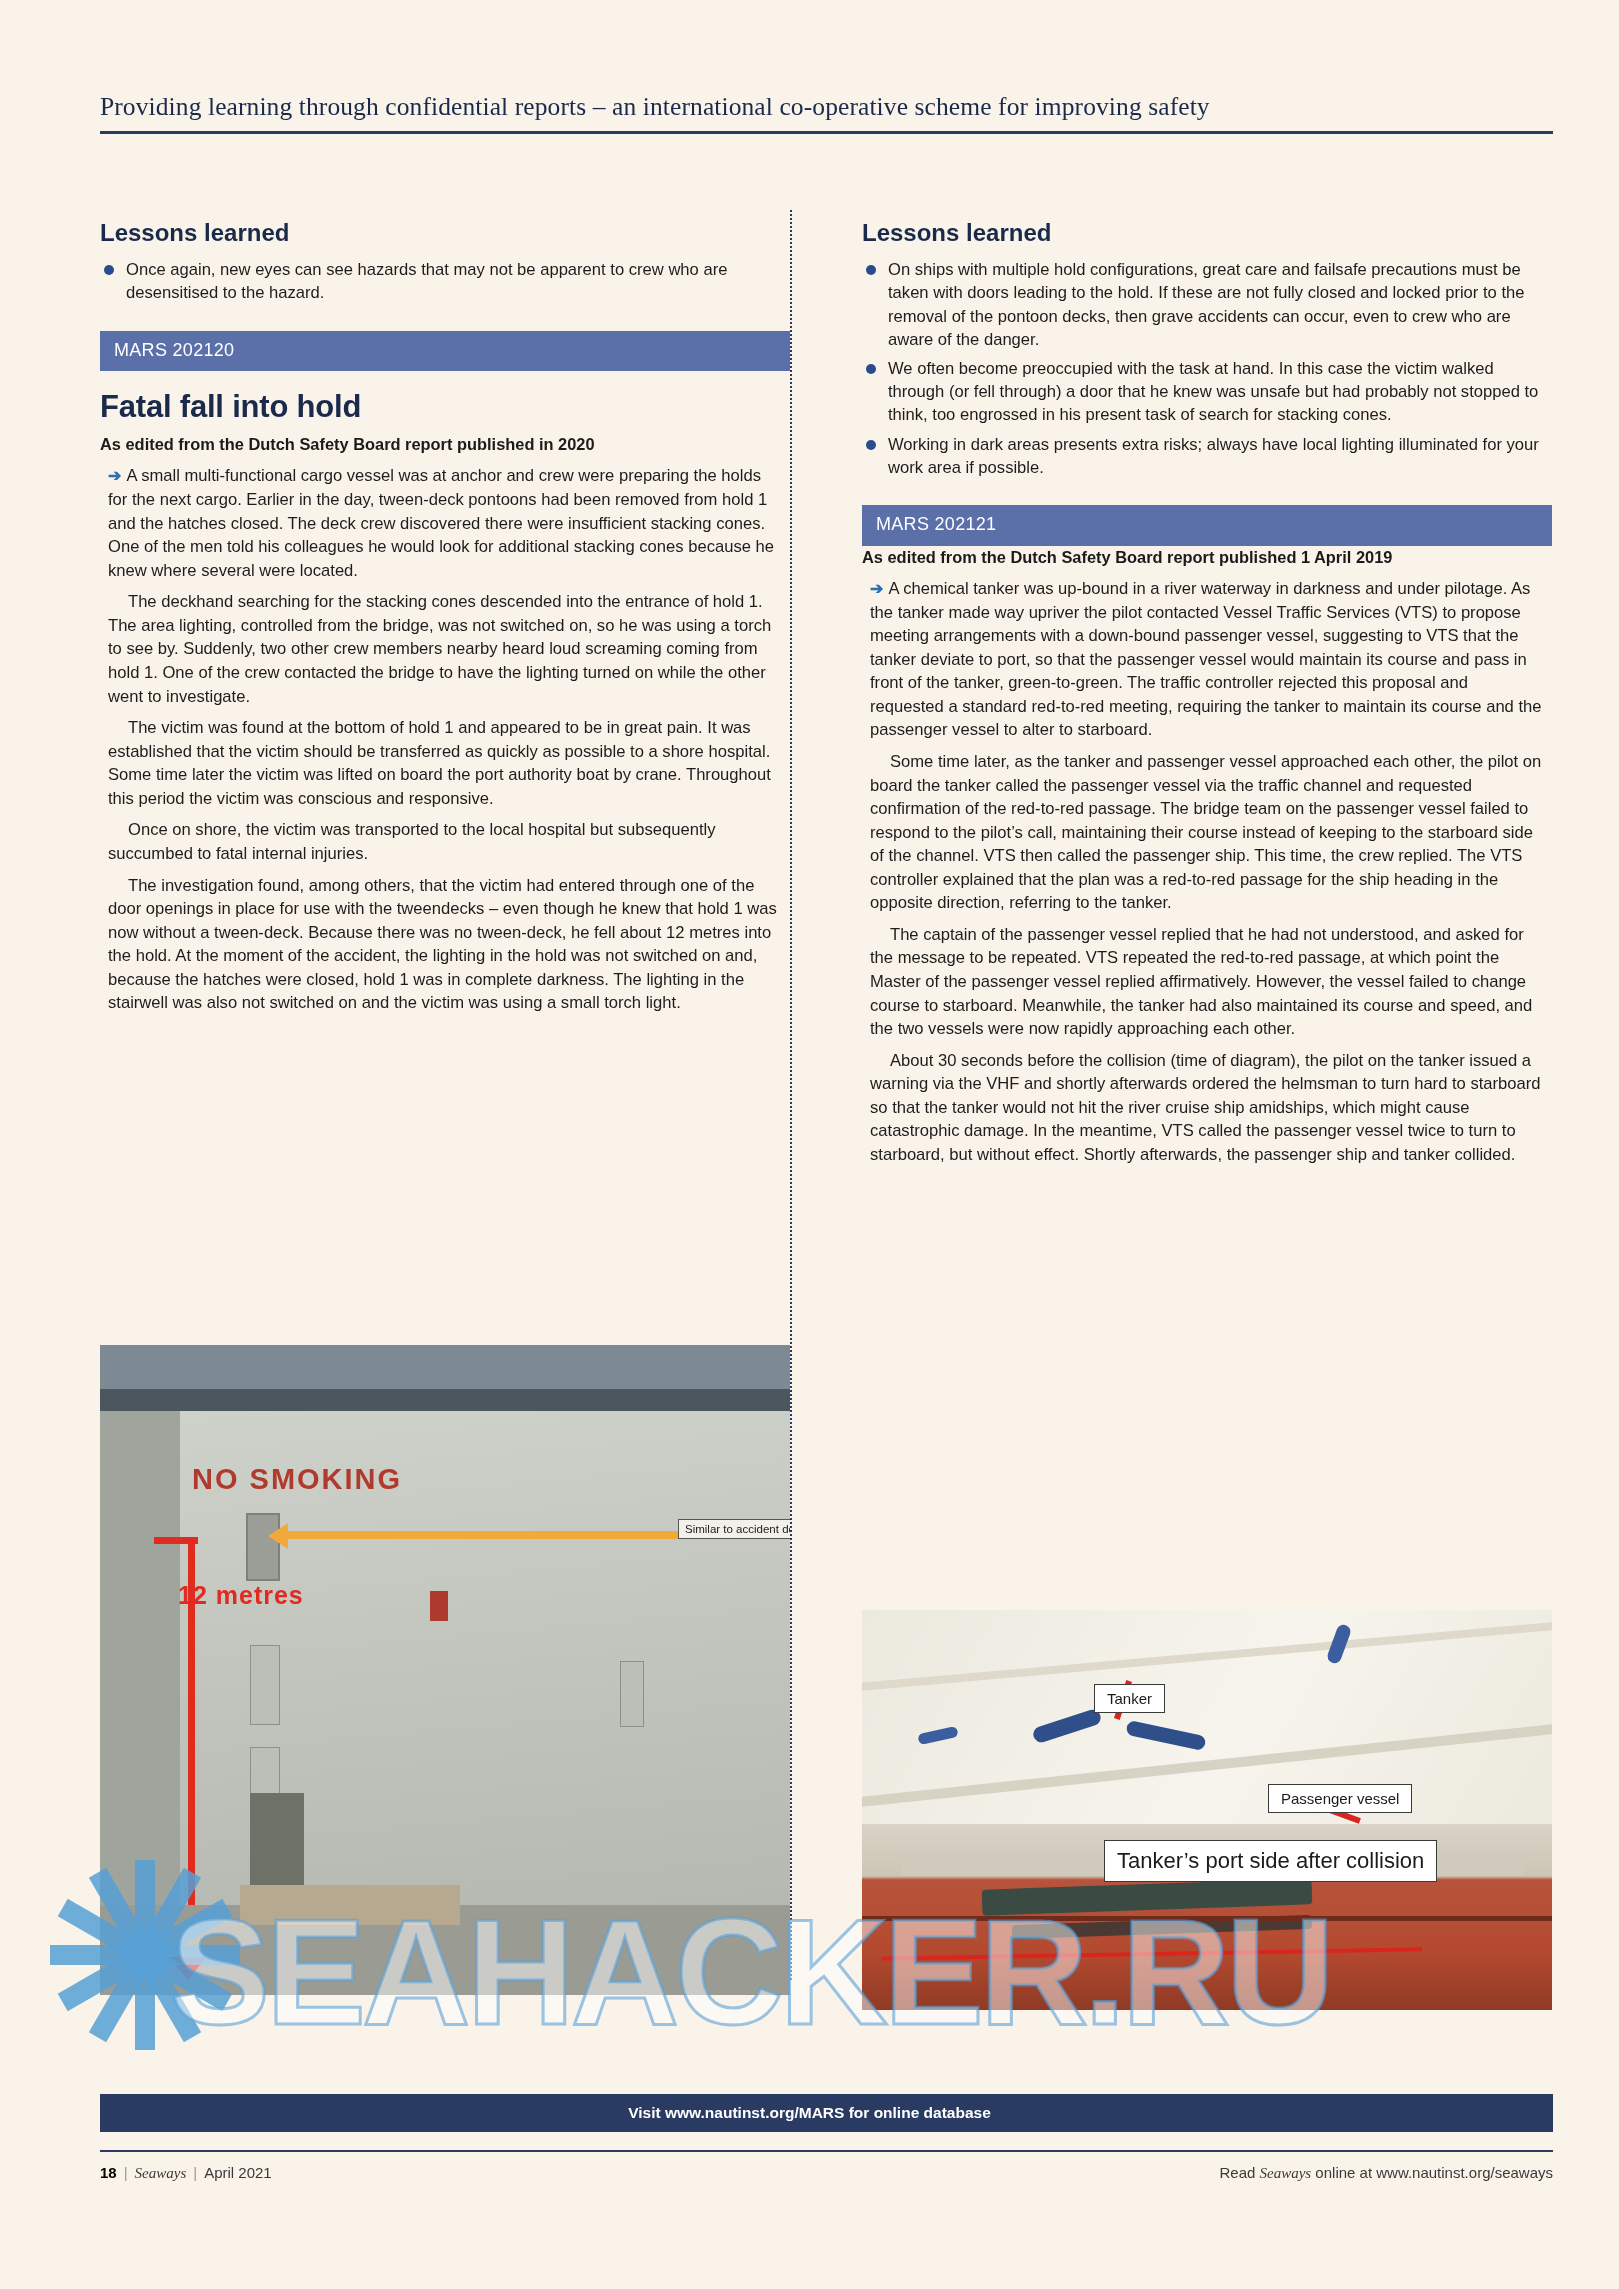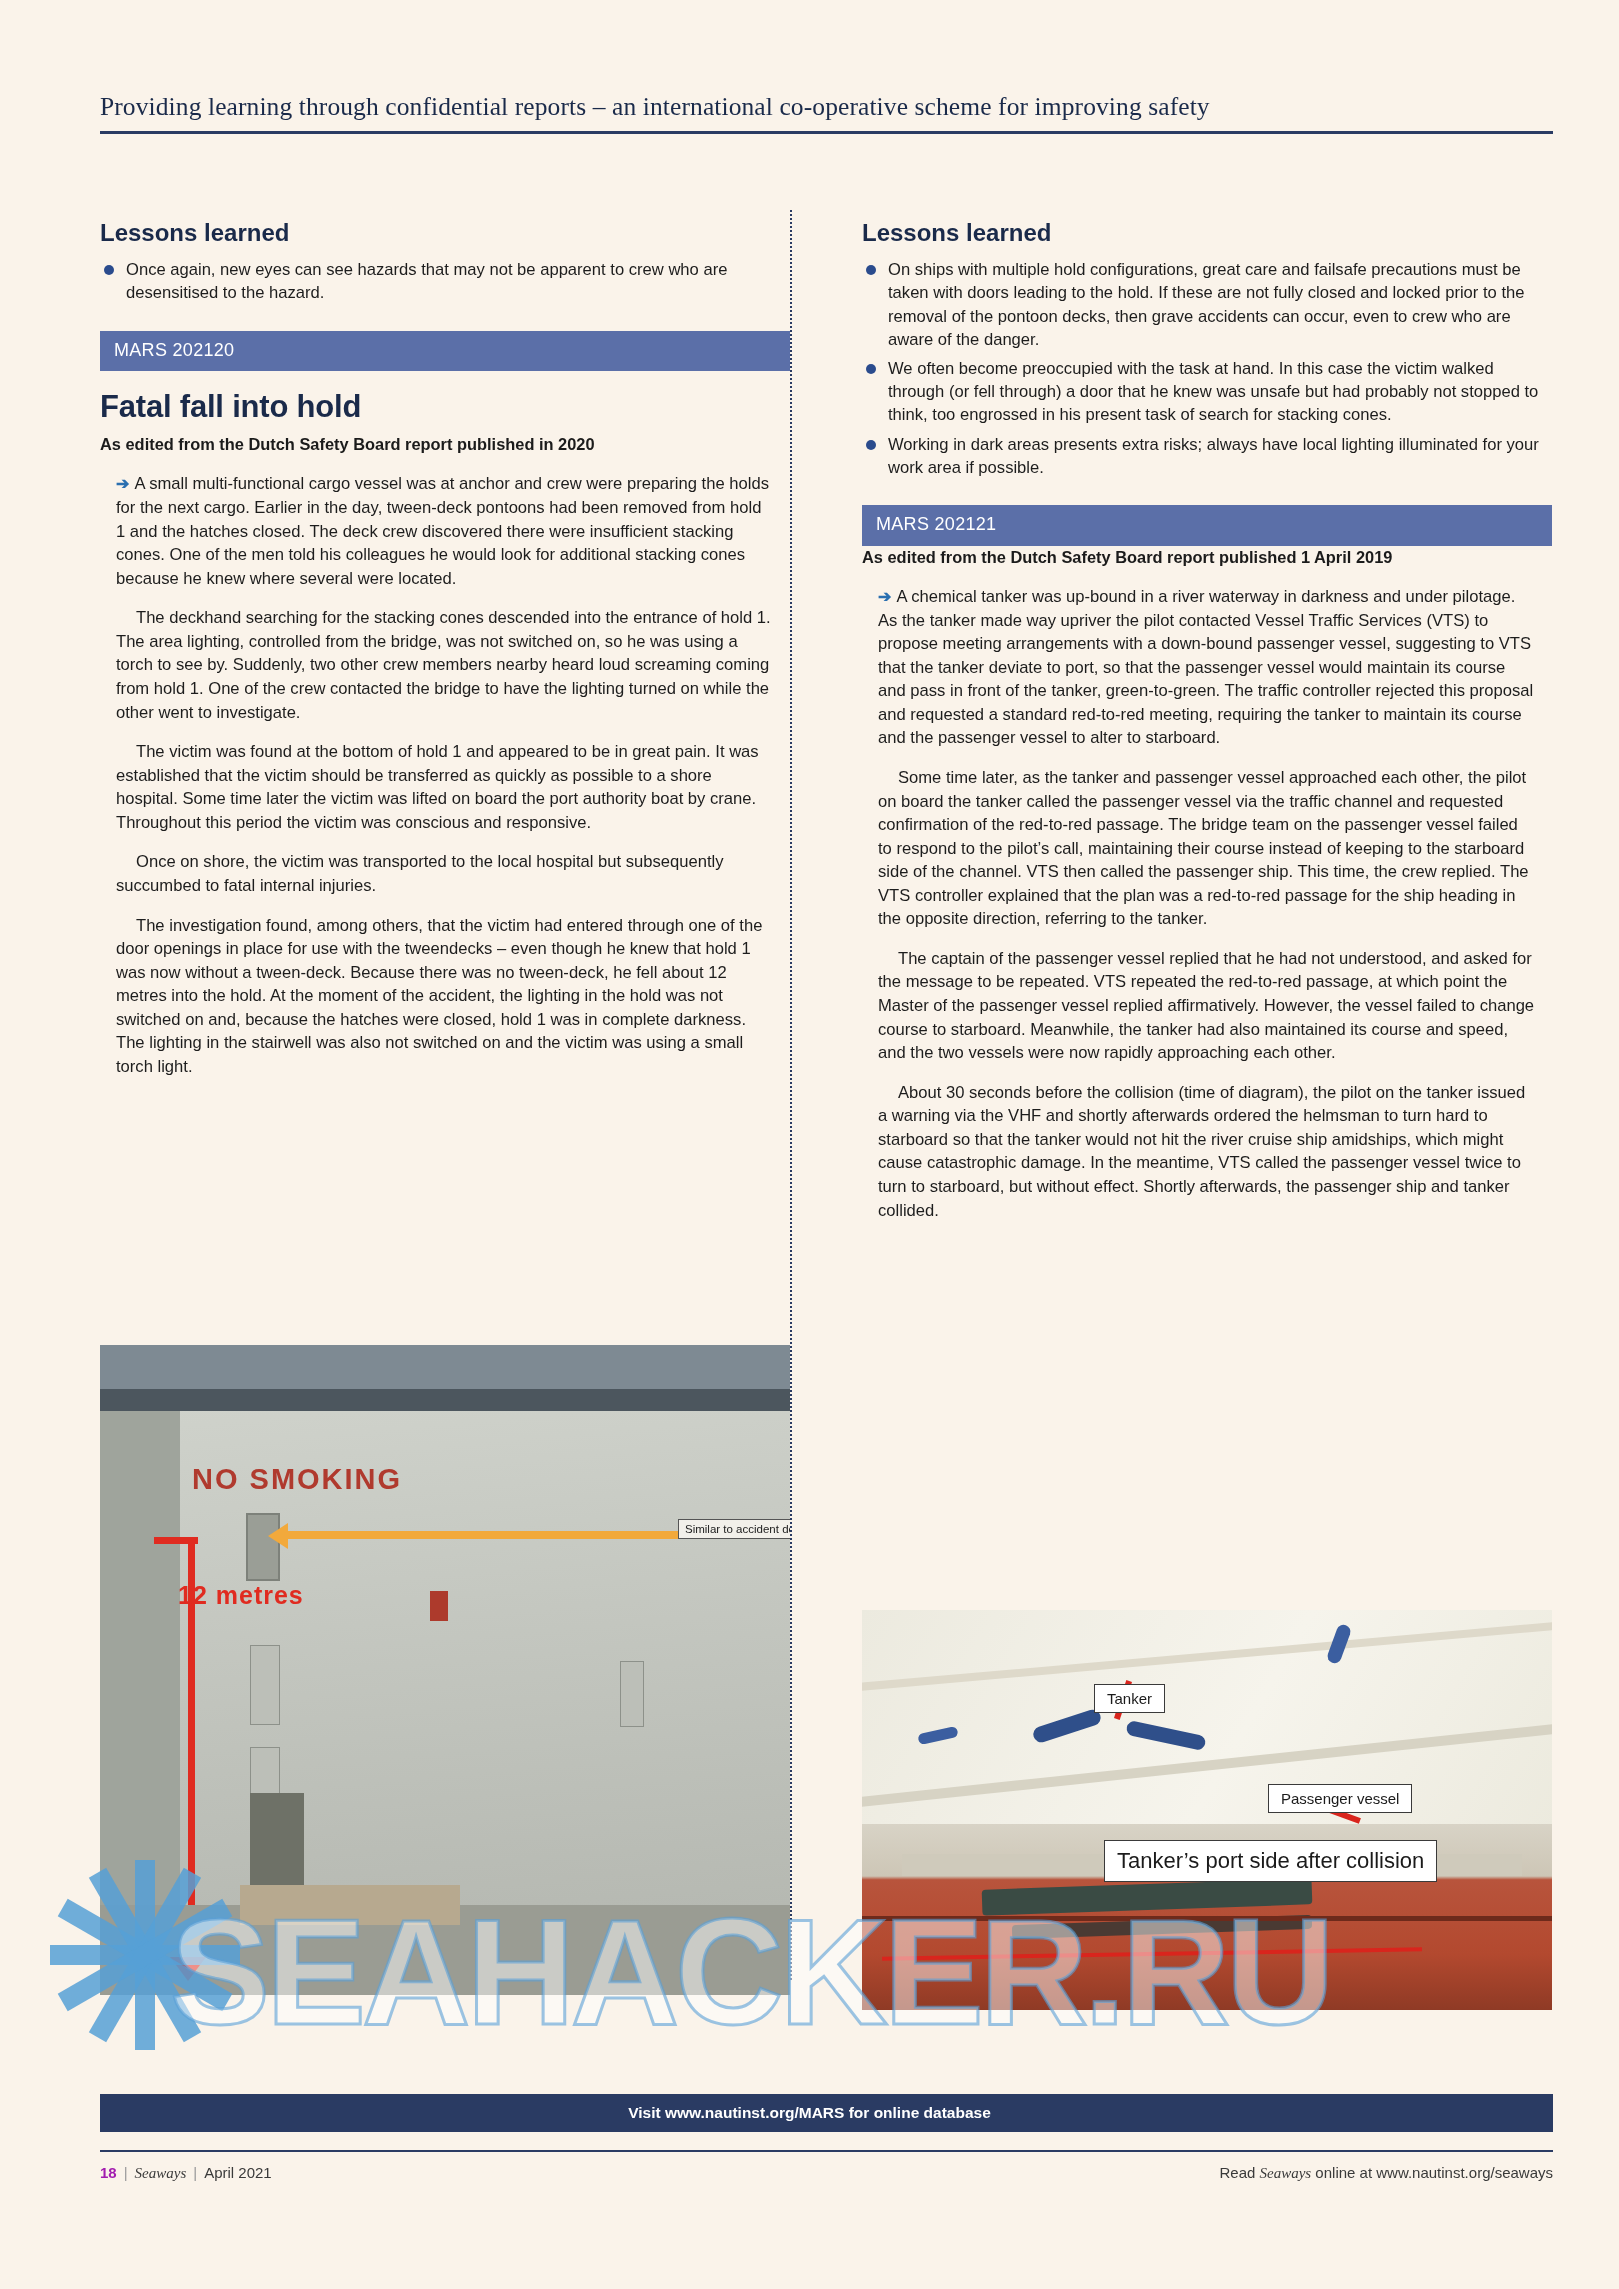--- a/index.html
+++ b/index.html
@@ -51,21 +51,21 @@
     font-weight:normal; font-size:18px; padding:7px 14px 8px 14px;
     letter-spacing:0.3px;
   }
   h1.article{
     font-size:31px; color:#1a2a4a; margin:14px 0 4px 0; font-weight:bold;
     letter-spacing:-0.2px;
   }
   .subtitle{
     font-size:16.4px; font-weight:bold; color:#1b1b1b; margin:0 0 8px 0;
   }
-  p.body{ margin:16px; text-align:left; }
+  p.body{ margin:8px; text-align:left; }
   p.body.indent{ text-indent:20px; }
   .arrow-lead{ margin-top:4px; }
   .arrow{
     color:#2a6fb0; font-weight:bold; margin-right:5px; font-size:16px;
   }
   
   .photo1{
     position:absolute; left:100px; top:1345px; width:690px; height:650px;
     background:#b9bbb6; overflow:hidden;
   }
@@ -151,21 +151,21 @@
     position:absolute; left:0; top:0; width:100%; height:38px;
     display:flex; align-items:center; justify-content:center;
     color:#ffffff; font-size:15.5px; font-weight:bold;
   }
   .footer-rule{
     position:absolute; left:100px; top:2150px; width:1453px; height:2px; background:#2a3b63;
   }
   .footer-left{
     position:absolute; left:100px; top:2164px; font-size:15px; color:#3a3a3a;
   }
-  .footer-left .pg{ font-weight:bold; color:#a21caf; }
+  .footer-left .pg{ font-weight:bold; color:#000000; }
   .footer-left .sep{ color:#9a9a9a; margin:0 7px; }
   .footer-left i{ font-family:"Liberation Serif", serif; font-style:italic; }
   .footer-right{
     position:absolute; right:66px; top:2164px; font-size:15px; color:#3a3a3a;
   }
   .footer-right i{ font-family:"Liberation Serif", serif; font-style:italic; }
   
   .wm{
     position:absolute; left:40px; top:1850px; width:1560px; height:300px;
     pointer-events:none; z-index:40;

